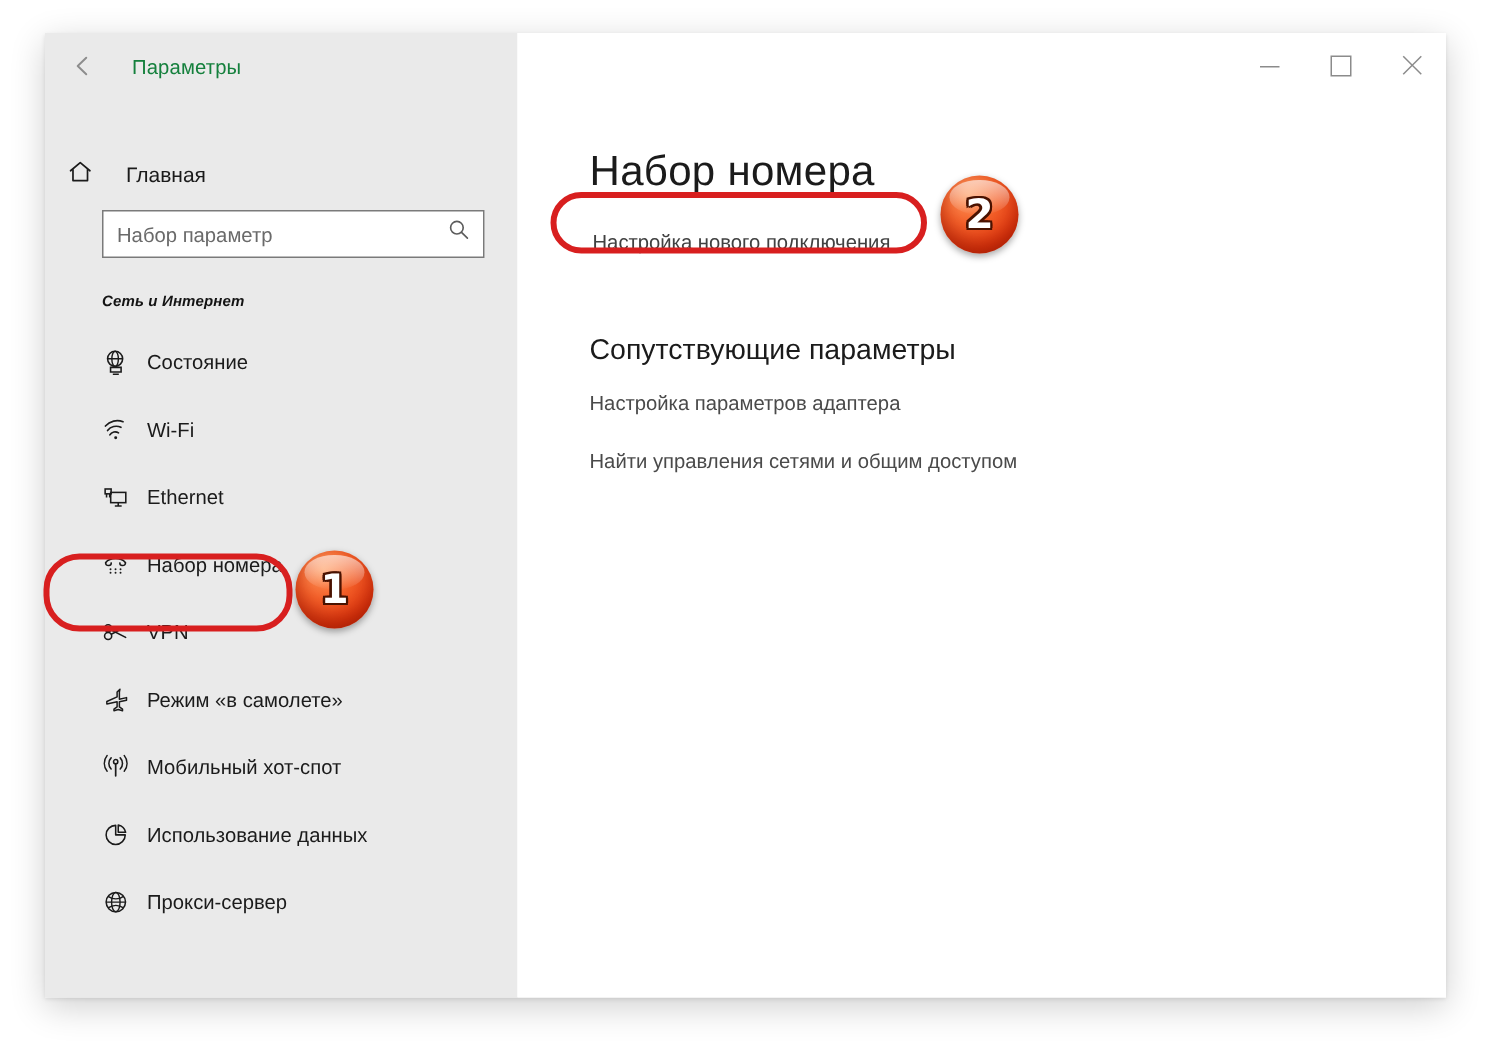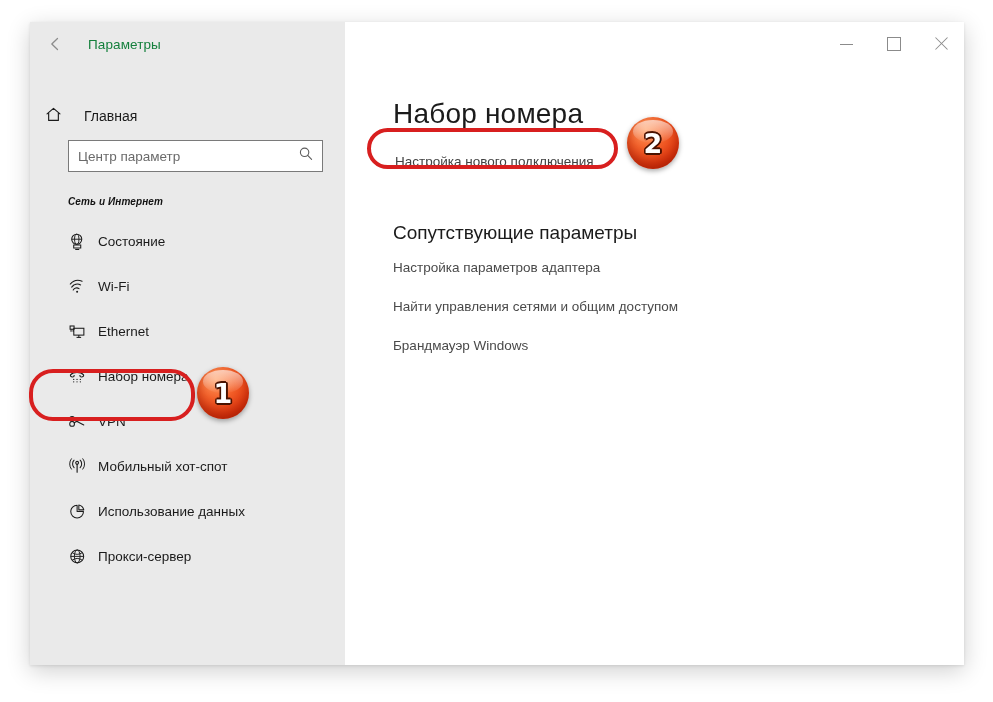--- a/index.html
+++ b/index.html
@@ -290,21 +290,21 @@
         <span class="ic">
           <svg width="19" height="19" viewBox="0 0 20 20">
             <path d="M3.2 9.3 L10 3.6 L16.8 9.3" fill="none" stroke="#1b1b1b" stroke-width="1.2" stroke-linecap="round" stroke-linejoin="round"></path>
             <path d="M4.9 8.3 V16.2 H15.1 V8.3" fill="none" stroke="#1b1b1b" stroke-width="1.2" stroke-linejoin="round"></path>
           </svg>
         </span>
         <span class="lbl">Главная</span>
       </div>
 
       <div class="searchbox">
-        <span class="ph">Центр параметр</span>
+        <span class="ph">Набор параметр</span>
         <span class="mag">
           <svg width="16" height="16" viewBox="0 0 16 16">
             <circle cx="6.6" cy="6.3" r="4.2" fill="none" stroke="#5c5c5c" stroke-width="1.1"></circle>
             <line x1="9.7" y1="9.4" x2="13.6" y2="13.3" stroke="#5c5c5c" stroke-width="1.1" stroke-linecap="round"></line>
           </svg>
         </span>
       </div>
 
       <div class="section-title">Сеть и Интернет</div>
 
@@ -371,20 +371,28 @@
             <svg width="19" height="19" viewBox="0 0 20 20">
               <circle cx="4.3" cy="7.2" r="2.5" fill="none" stroke="#1b1b1b" stroke-width="1.1"></circle>
               <circle cx="4.3" cy="12.6" r="2.5" fill="none" stroke="#1b1b1b" stroke-width="1.1"></circle>
               <path d="M6.5 8.4 L16.6 13.6" fill="none" stroke="#1b1b1b" stroke-width="1.1" stroke-linecap="round"></path>
               <path d="M6.5 11.4 L16.6 6.2" fill="none" stroke="#1b1b1b" stroke-width="1.1" stroke-linecap="round"></path>
             </svg>
           </span>
           <span class="lbl">VPN</span>
         </div>
 
+        <div class="navitem">
+          <span class="ic">
+            <svg width="19" height="19" viewBox="0 0 20 20">
+              <path d="M12.6 2.6 L10.6 4.6 L10.6 8 L3.4 11.2 L3.4 13 L10.6 11.4 L10.6 15 L8.4 16.6 L8.4 17.7 L11.4 16.9 L14.4 17.7 L14.4 16.6 L12.2 15 L12.2 11.4 L17.2 10.3 L17.2 8.5 L12.2 9.6 L12.2 4.6 Z" fill="none" stroke="#1b1b1b" stroke-width="1.05" stroke-linejoin="round"></path>
+            </svg>
+          </span>
+          <span class="lbl">Режим «в самолете»</span>
+        </div>
 
         <div class="navitem">
           <span class="ic">
             <svg width="19" height="19" viewBox="0 0 20 20">
               <line x1="9.6" y1="7.6" x2="9.6" y2="16" stroke="#1b1b1b" stroke-width="1.2" stroke-linecap="round"></line>
               <circle cx="9.6" cy="6.1" r="1.5" fill="none" stroke="#1b1b1b" stroke-width="1.1"></circle>
               <path d="M6.4 3.4 A5.6 5.6 0 0 0 6.4 11.2" fill="none" stroke="#1b1b1b" stroke-width="1.1" stroke-linecap="round"></path>
               <path d="M12.8 3.4 A5.6 5.6 0 0 1 12.8 11.2" fill="none" stroke="#1b1b1b" stroke-width="1.1" stroke-linecap="round"></path>
               <path d="M3.6 1.8 A8.6 8.6 0 0 0 3.6 12.8" fill="none" stroke="#1b1b1b" stroke-width="1" stroke-linecap="round"></path>
               <path d="M15.6 1.8 A8.6 8.6 0 0 1 15.6 12.8" fill="none" stroke="#1b1b1b" stroke-width="1" stroke-linecap="round"></path>
@@ -422,21 +430,20 @@
     <div class="main">
       <div class="page-title">Набор номера</div>
 
       <div class="setup-link">Настройка нового подключения</div>
 
       <div class="related-title">Сопутствующие параметры</div>
 
       <div class="related-list">
         <span class="related-link">Настройка параметров адаптера</span>
         <span class="related-link">Найти управления сетями и общим доступом</span>
-        <span class="related-link">Брандмауэр Windows</span>
       </div>
     </div>
 
   </div>
 
   <div class="hl-box" id="hl-sidebar"></div>
   <div class="hl-box" id="hl-main"></div>
 
   <div class="badge" id="badge-1">
     <span class="num">1</span>

